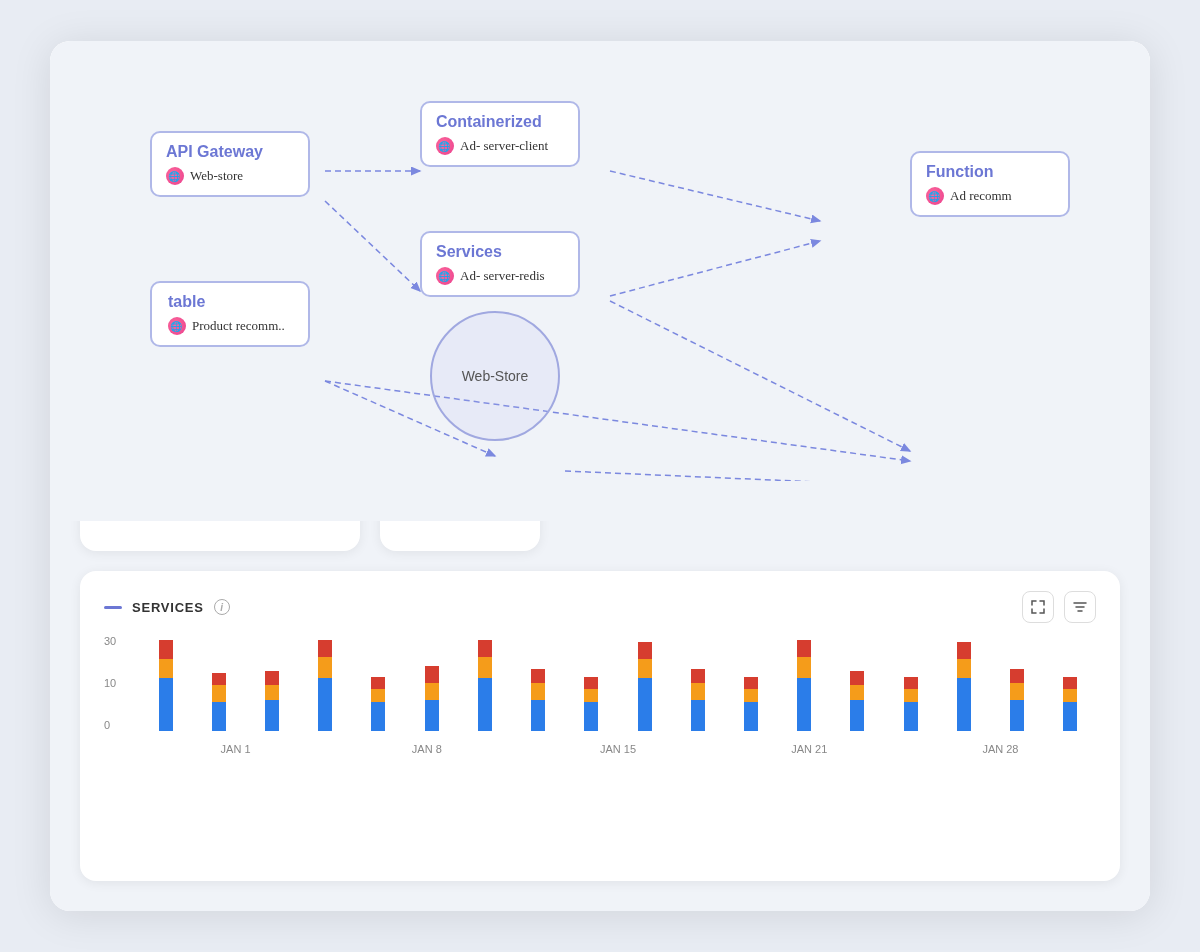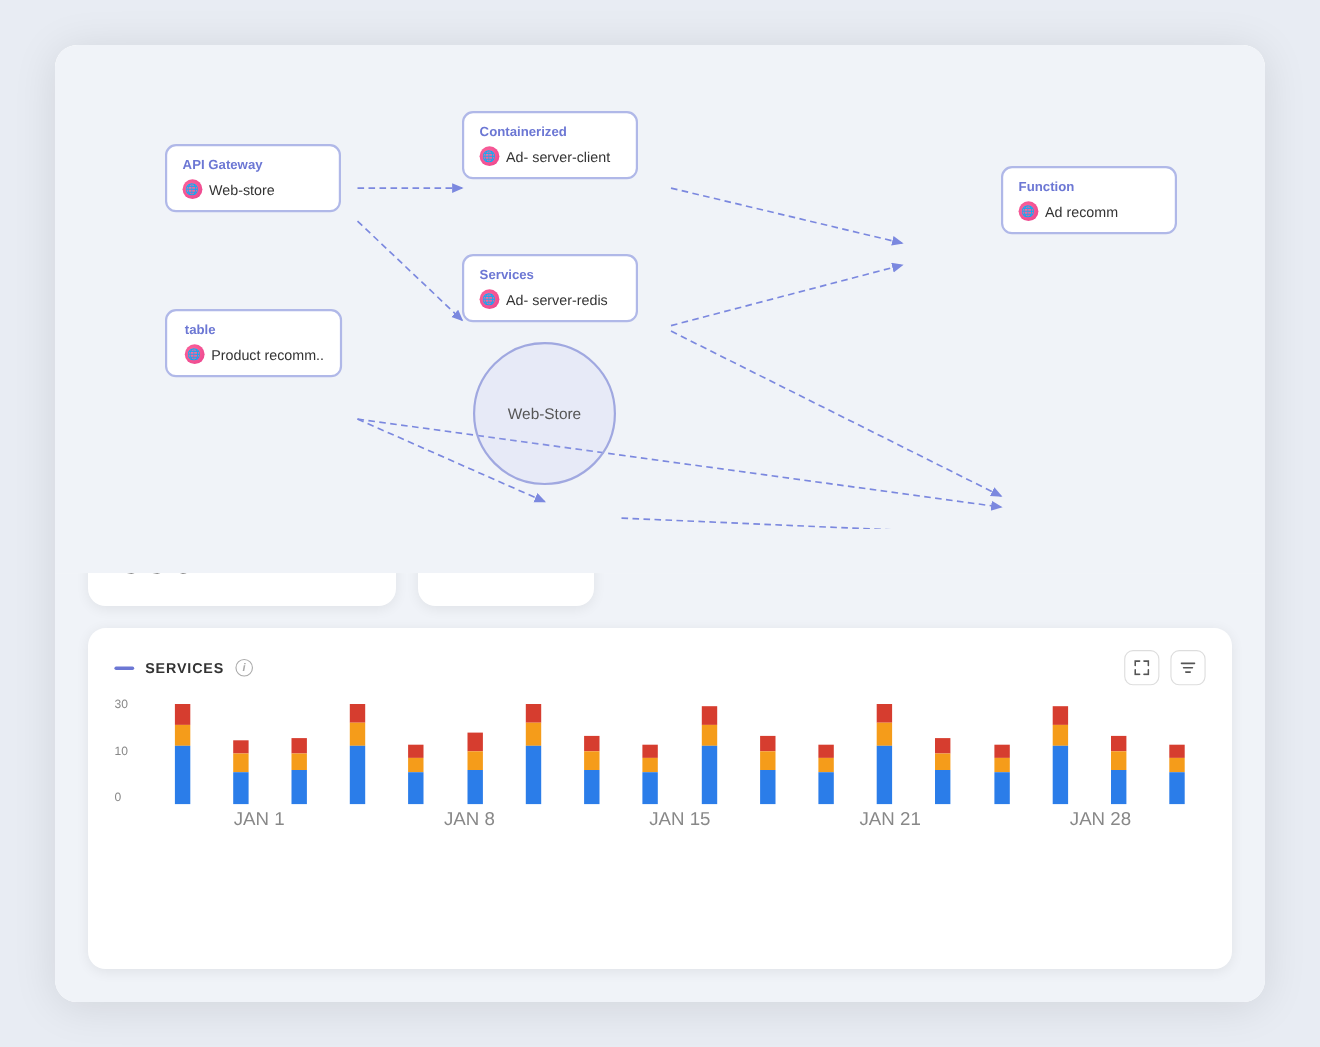--- a/index.html
+++ b/index.html
@@ -41,21 +41,21 @@
     
     .node {
       position: absolute;
       border: 2px solid #b0b8e8;
       border-radius: 10px;
       background: #fff;
       padding: 10px 14px;
       min-width: 160px;
     }
     .node-label {
-      font-size: 12px;
+      font-size: 16px;
       color: #6c77d4;
       font-weight: 600;
       margin-bottom: 6px;
     }
     .node-row {
       display: flex;
       align-items: center;
       gap: 6px;
     }
     .globe-icon {
@@ -67,20 +67,21 @@
       display: inline-flex;
       align-items: center;
       justify-content: center;
       font-size: 10px;
       color: white;
     }
     .node-name {
       font-size: 13px;
       color: #333;
       font-weight: 500;
+      font-family: Liberation Serif, serif;
     }
 
     
     .node-api-gateway { top: 60px; left: 60px; }
     .node-table { top: 210px; left: 60px; padding-left: 16px; }
     .node-containerized { top: 30px; left: 330px; }
     .node-services { top: 160px; left: 330px; }
     .node-function { top: 80px; right: 40px; }
 
     
@@ -284,21 +285,21 @@
     .bar-seg-orange { background: #f59c1a; }
     .bar-seg-red { background: #d63d2f; }
 
     .x-axis {
       position: absolute;
       bottom: 0;
       left: 36px;
       right: 0;
       display: flex;
       justify-content: space-between;
-      font-size: 17px;
+      font-size: 11px;
       color: #888;
     }
     .x-label {
       text-align: center;
       flex: 1;
     }
   </style>
 </head>
 <body>
 

